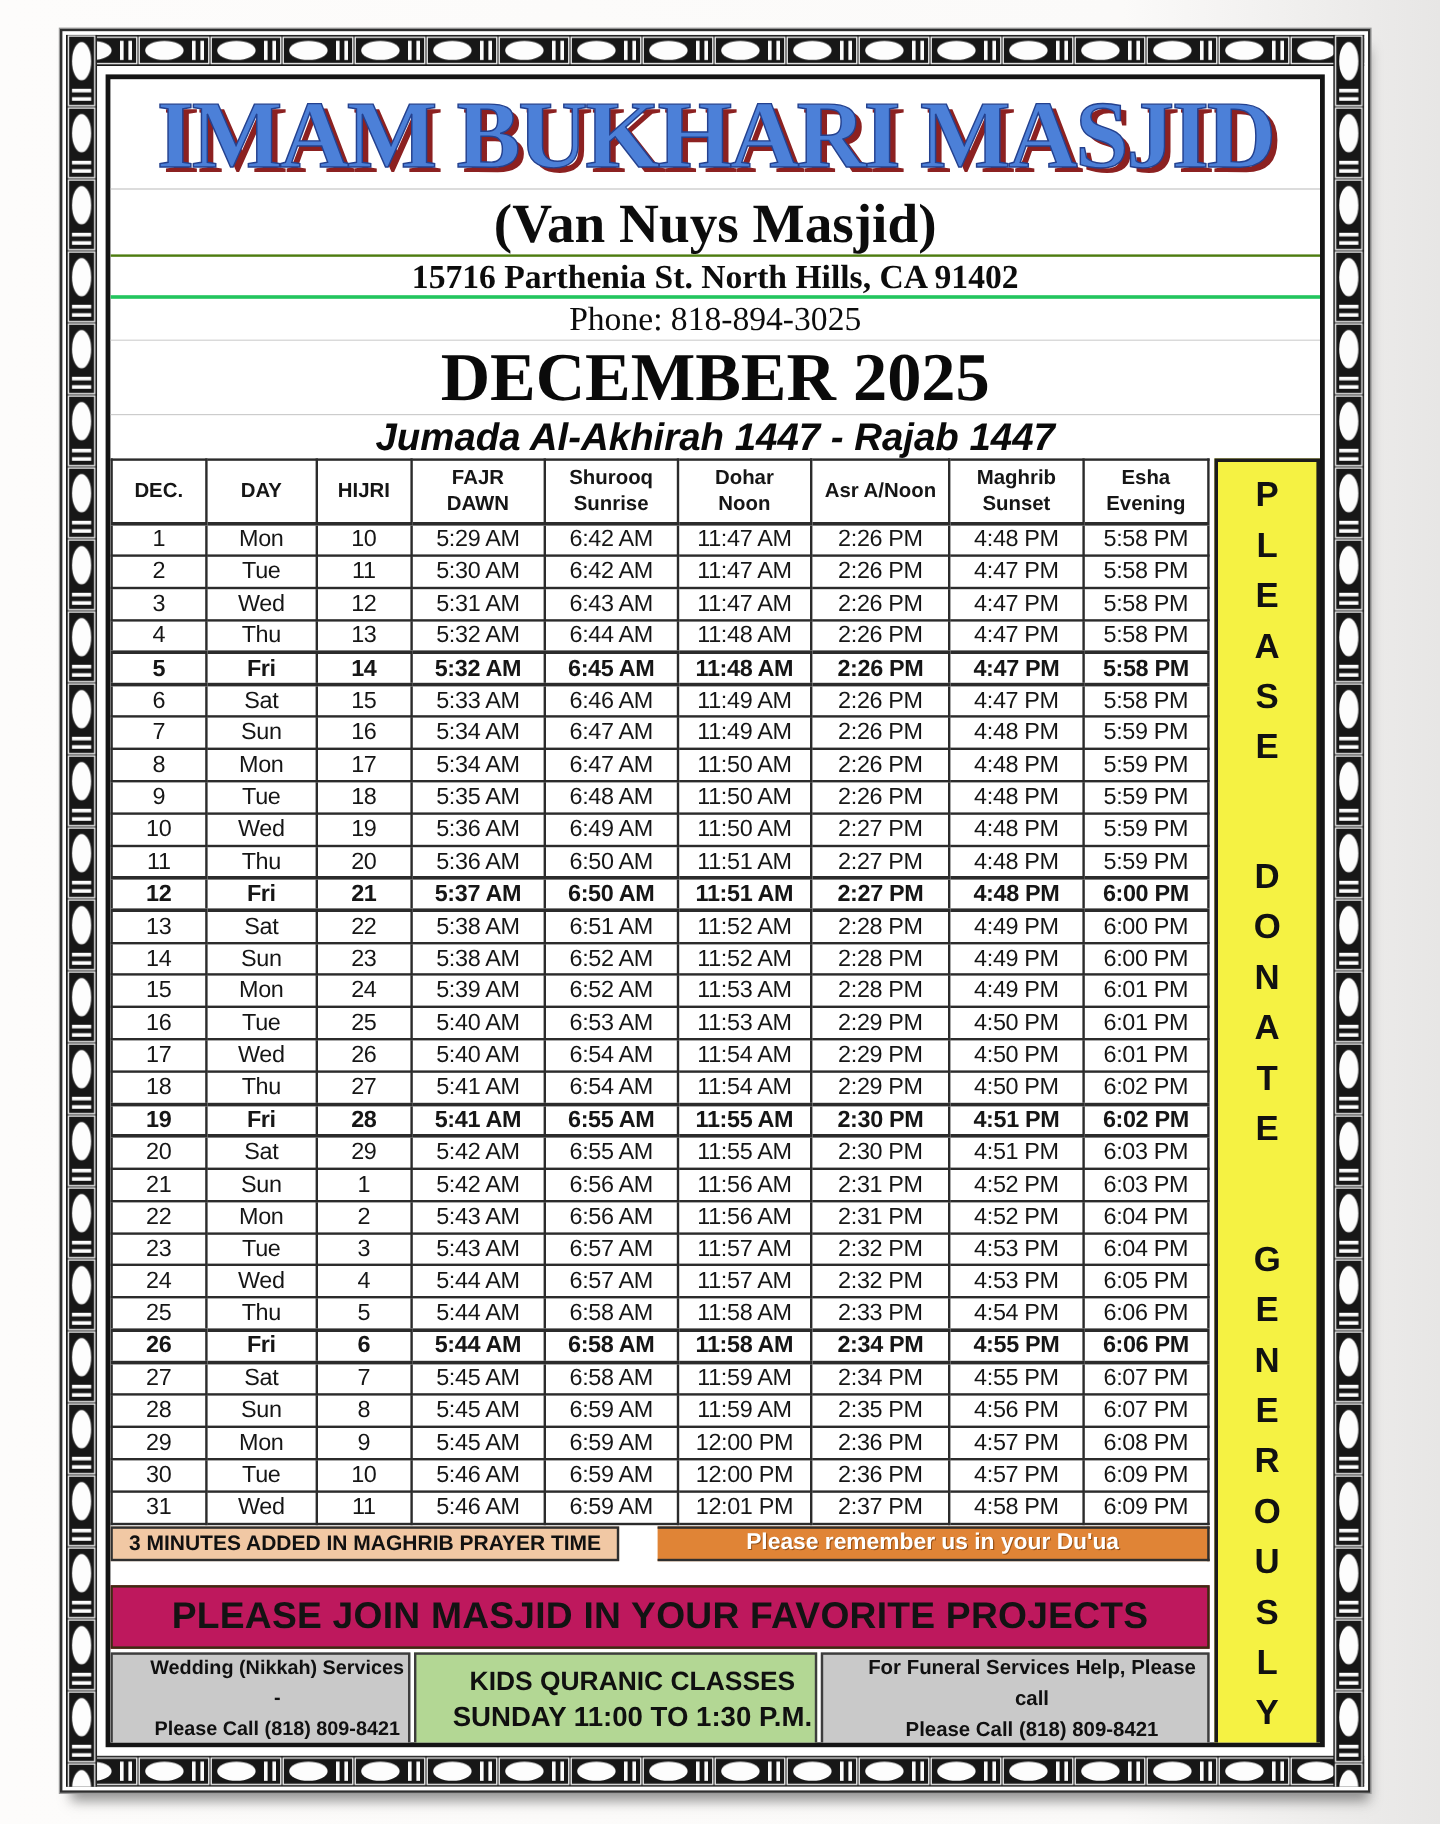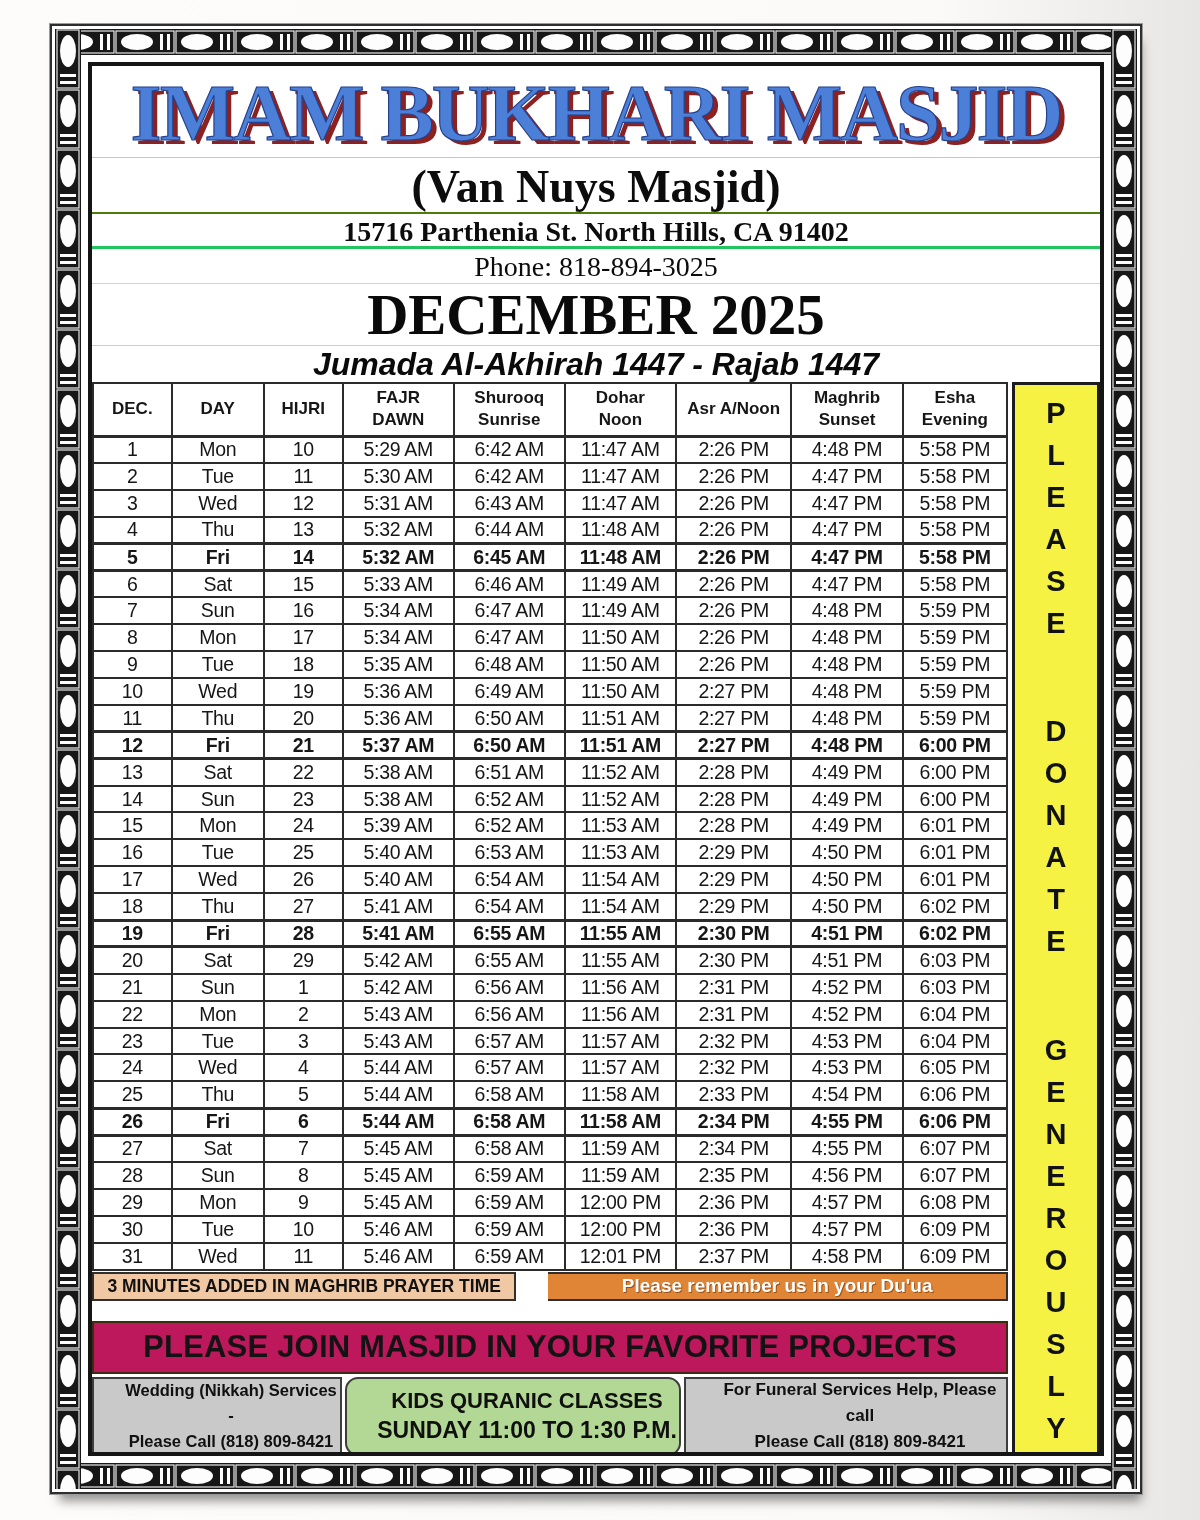--- a/index.html
+++ b/index.html
@@ -70,21 +70,21 @@
                  font-size:31px; font-weight:bold; color:#131313; letter-spacing:0.2px;
                  white-space:nowrap; }
 
   
   .footer-boxes { display:flex; gap:3px; margin-top:3px; height:79px; }
   .fbox { border:2px solid #3d3d3d; display:flex; flex-direction:column;
           align-items:center; justify-content:center; text-align:center; color:#101010;padding-left:28px; }
   .fbox-gray { background:#c9c9c9; }
   .fbox-green { background:#b3d794; }
   .fbox-wedding { width:250px; font-size:16.5px; font-weight:bold; line-height:1.55; }
-  .fbox-kids { width:336px;border-radius:13px; }
+  .fbox-kids { width:336px; }
   .fbox-kids .l1 { font-size:22px; font-weight:bold; }
   .fbox-kids .l2 { font-size:23px; font-weight:bold; margin-top:3px; }
   .fbox-funeral { flex:1; font-size:17px; font-weight:bold; line-height:1.55; }
 
   
   .donate { flex:1; margin-left:4px; background:#f5f243; border:3px solid #1c1c1c;
             display:flex; flex-direction:column; justify-content:space-between;
             align-items:center; padding:14px 0 10px 0; }
   .donate-word { display:flex; flex-direction:column; align-items:center; gap:13px; }
   .donate-word span { font-size:29px; font-weight:bold; color:#111; line-height:1;

